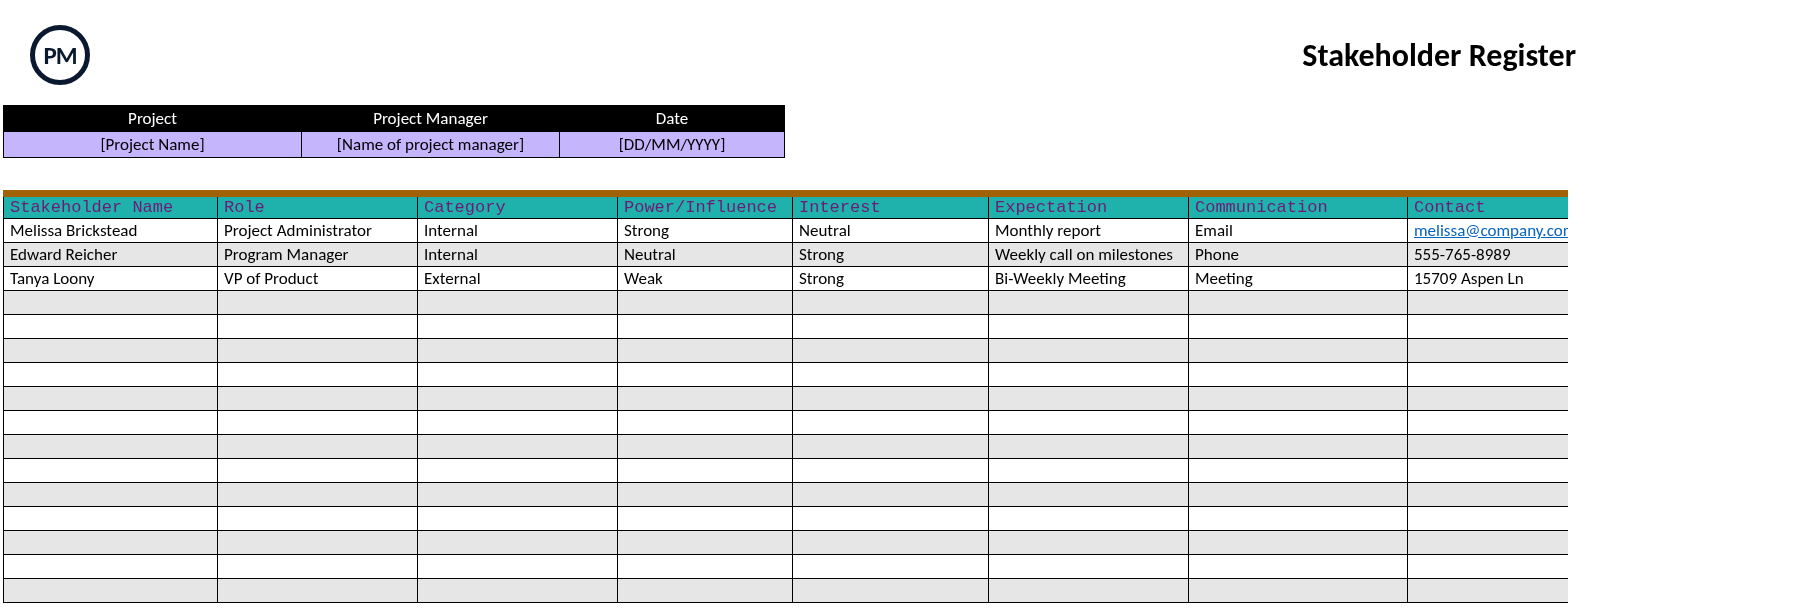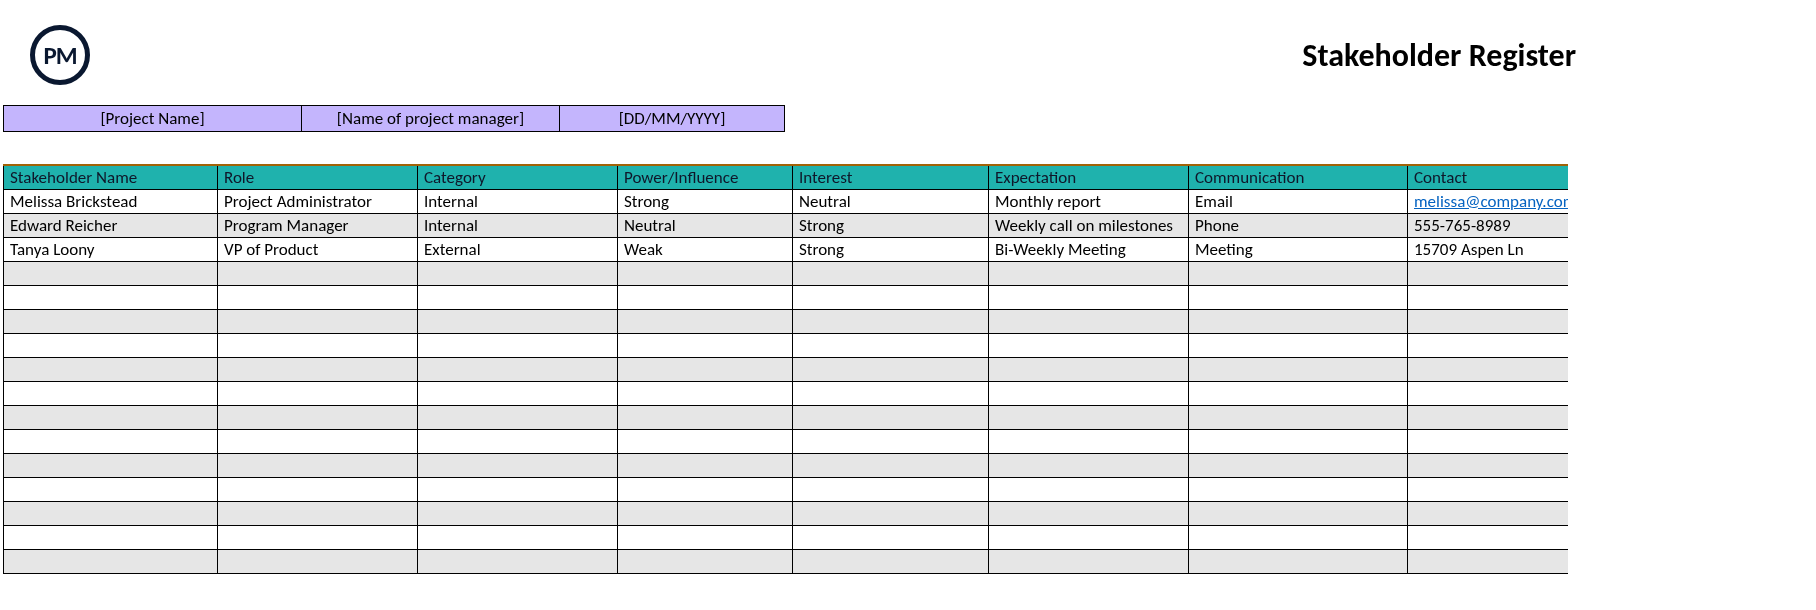--- a/index.html
+++ b/index.html
@@ -86,23 +86,24 @@
       padding: 1px 6px;
       font-size: 17px;
       text-align: left;
       height: 24px;
       vertical-align: middle;
       overflow: hidden;
       white-space: nowrap;
     }
     .main-table th {
       background: #1fb2ad;
-      color: #0f172a;
+      color: #701a75;
       font-weight: 400;
-      border-top: 2px solid #a16207;
+      border-top: 7px solid #a16207;
+      font-family: Liberation Mono, monospace;
     }
     .main-table td {
       background: #fff;
       color: #000;
     }
     .main-table tr.alt td {
       background: #e6e6e6;
     }
     .main-table a {
       color: #0563c1;
@@ -125,20 +126,25 @@
   <div class="logo-block">
     <div class="logo-circle">
       <span class="logo-pm">PM</span>
     </div>
   </div>
   <div class="doc-title">Stakeholder Register</div>
 </div>
 
 <table class="meta-table">
   <tbody>
+      <tr>
+    <th class="meta-col1">Project</th>
+    <th class="meta-col2">Project Manager</th>
+    <th class="meta-col3">Date</th>
+  </tr>
   <tr>
     <td class="meta-col1">[Project Name]</td>
     <td class="meta-col2">[Name of project manager]</td>
     <td class="meta-col3">[DD/MM/YYYY]</td>
   </tr>
 </tbody>
   </table>
 
 <table class="main-table">
   <thead>

